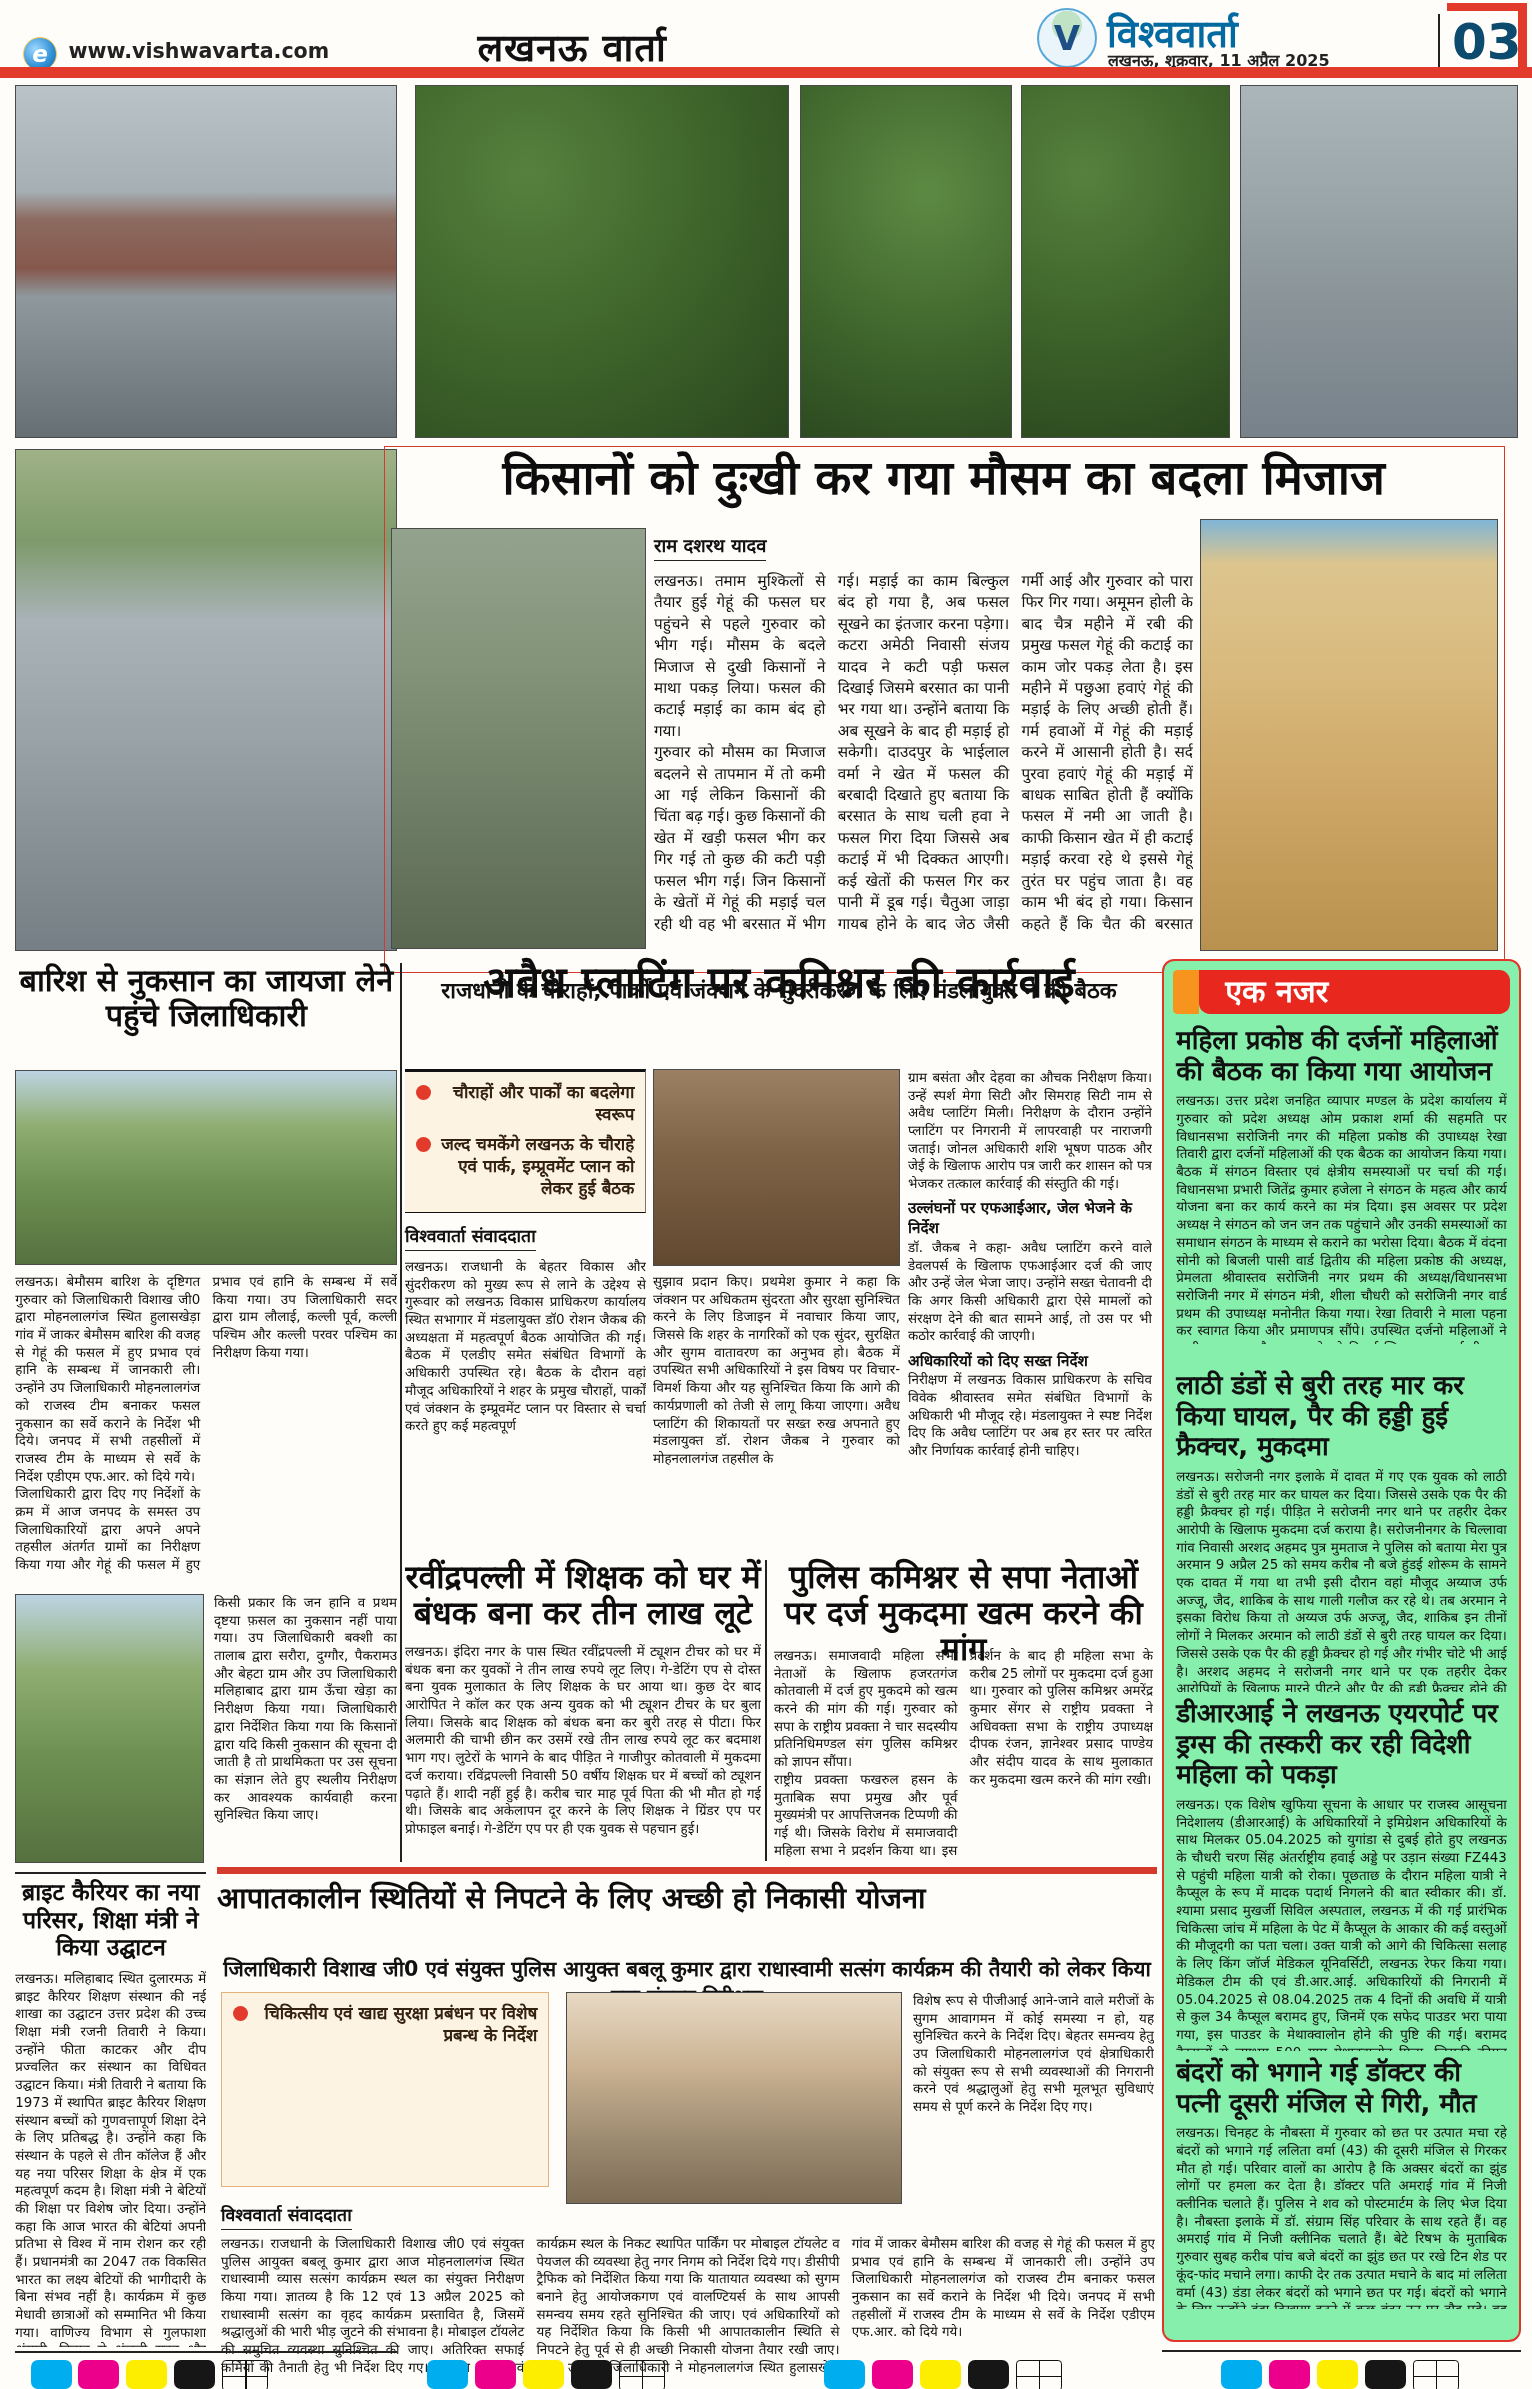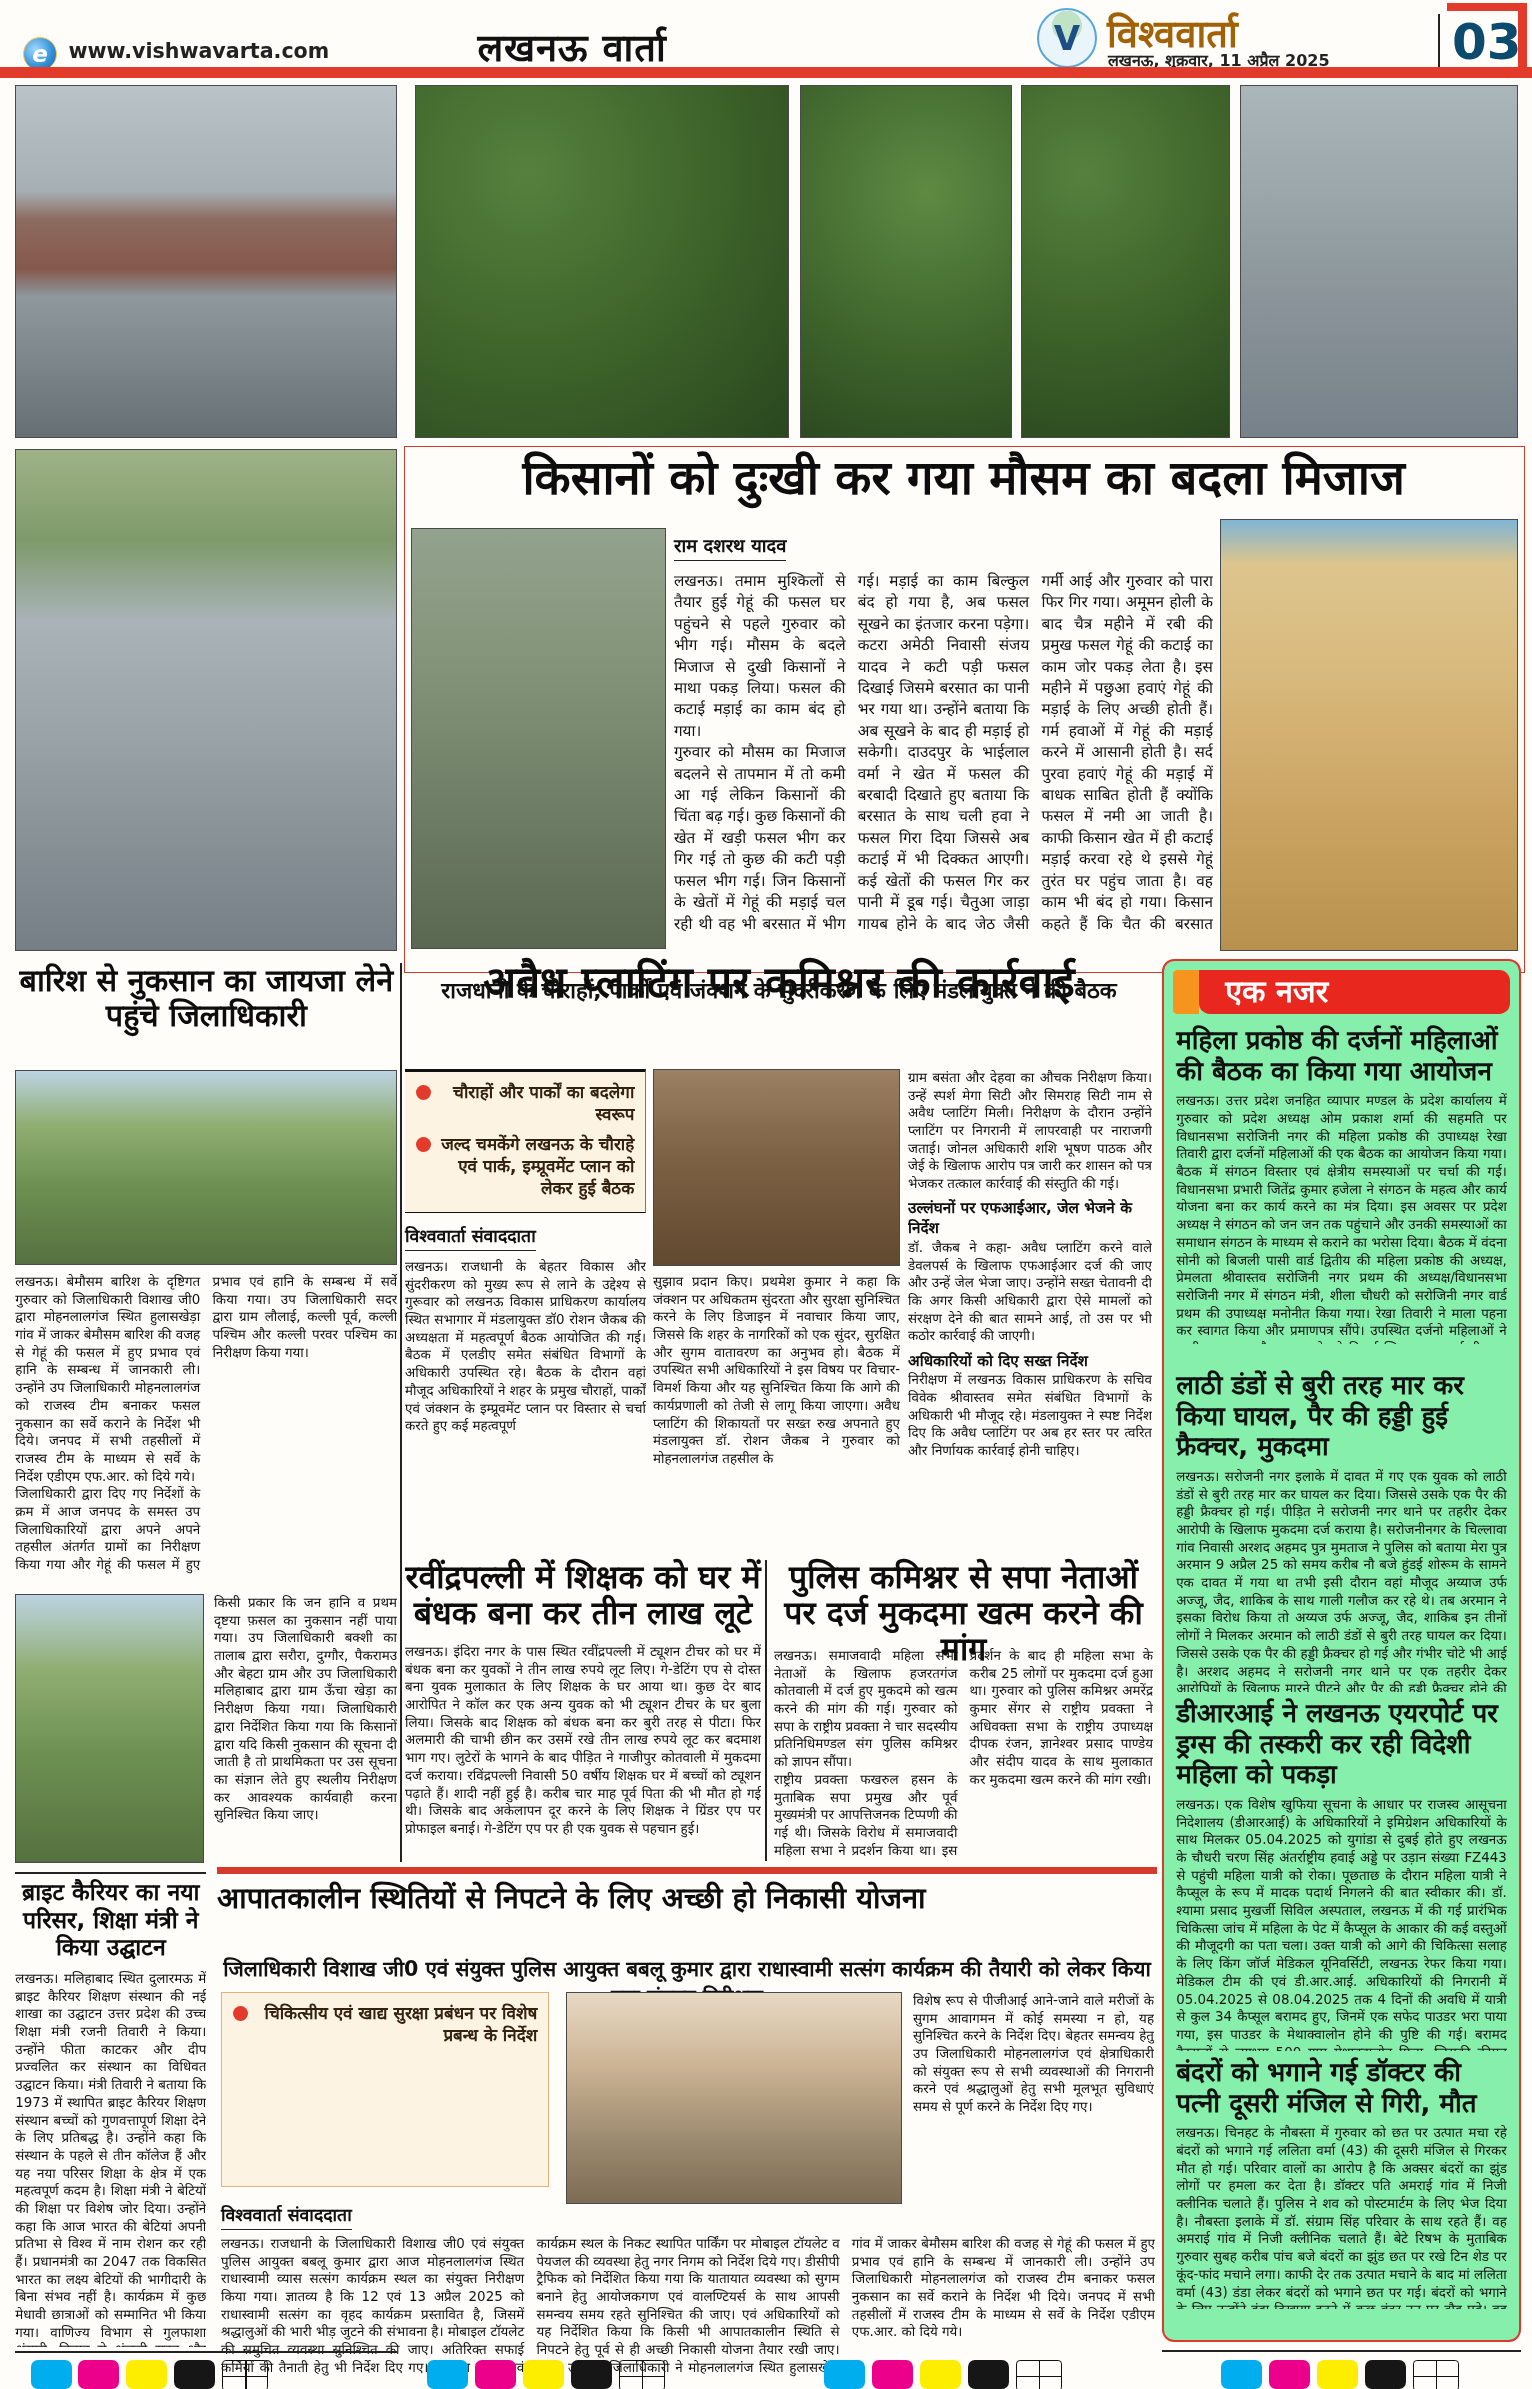--- a/index.html
+++ b/index.html
@@ -11,21 +11,21 @@
   .red-bar{background:#e23a2b;}
   .site{font-size:20.6px;font-weight:bold;color:#222;}
   .globe{display:inline-block;width:32px;height:32px;border-radius:50%;
          background:radial-gradient(circle at 35% 35%,#9fd8ff,#2f8fd6 60%,#1565a8);
          color:#fff;font-weight:bold;font-style:italic;font-size:23px;text-align:center;line-height:32px;
          border:1.5px solid #f6c44a;vertical-align:middle;margin-right:7.6px;}
   .edition{font-size:38px;font-weight:800;text-align:center;letter-spacing:0.8px;}
   .logo-circle{width:56px;height:56px;border-radius:50%;border:2.3px solid #57a8d8;
          background:radial-gradient(circle at 50% 28%,#bfe3c4 0 30%,#eaf4fb 31% 100%);
          text-align:center;line-height:56px;font-size:34px;font-weight:800;color:#1d4e86;}
-  .masthead{font-size:38px;font-weight:800;color:#a16207;}
+  .masthead{font-size:38px;font-weight:800;color:#0369a1;}
   .dateline{font-size:16px;font-weight:bold;color:#222;}
   .pagenum{font-size:50px;font-weight:800;color:#0c4a6e;line-height:1;}
   .vline{background:#222;}
   
   .photo{border:1.1px solid #4a4a4a;box-sizing:border-box;}
   .ph-station{background:linear-gradient(180deg,#b9c3c8 0%,#a5afb4 30%,#8d6b60 38%,#86584c 52%,#8e989d 60%,#7c868b 78%,#666f74 100%);}
   .ph-tree{background:radial-gradient(circle at 30% 25%,#56813d,#3c6129 55%,#2a471e 100%);}
   .ph-tree2{background:radial-gradient(circle at 60% 30%,#5d8a43,#3d632b 60%,#2c4a20 100%);}
   .ph-flood{background:linear-gradient(180deg,#aab6ba 0%,#98a4a8 35%,#8a9499 60%,#77818a 100%);}
   .ph-flood-tall{background:linear-gradient(180deg,#9fb287 0%,#7e9a6a 18%,#a9b3b8 34%,#98a2a7 58%,#858f94 80%,#767f85 100%);}
@@ -87,21 +87,21 @@
   <div class="abs red-bar" style="left:0px;top:67px;width:1533px;height:10.7px;"></div>
 
   <div class="abs photo ph-station" style="left:15.3px;top:85px;width:382px;height:353px;"></div>
   <div class="abs photo ph-tree" style="left:415px;top:85px;width:374px;height:353px;"></div>
   <div class="abs photo ph-tree2" style="left:800px;top:85px;width:212px;height:353px;"></div>
   <div class="abs photo ph-tree" style="left:1021px;top:85px;width:209px;height:353px;"></div>
   <div class="abs photo ph-flood" style="left:1240px;top:85px;width:278px;height:353px;"></div>
 
   <div class="abs photo ph-flood-tall" style="left:15.3px;top:449px;width:382px;height:502px;"></div>
 
-  <div class="abs mainbox" style="left:404px;top:446px;width:1121px;height:527px;">
+  <div class="abs mainbox" style="left:384px;top:446px;width:1121px;height:527px;">
     <div class="abs hl" style="left:7.6px;top:6.1px;width:1102px;font-size:47px;text-align:center;line-height:1.05;">किसानों को दुःखी कर गया मौसम का बदला मिजाज</div>
     <div class="abs photo ph-submerged" style="left:6.1px;top:81px;width:255px;height:421px;"></div>
     <div class="abs photo ph-wheat" style="left:815px;top:72px;width:298px;height:432px;"></div>
     <div class="abs byline" style="left:269px;top:85px;">राम दशरथ यादव</div>
     <div class="abs bt bt-lg cols3" style="left:269px;top:124px;width:539px;height:379px;">लखनऊ। तमाम मुश्किलों से तैयार हुई गेहूं की फसल घर पहुंचने से पहले गुरुवार को भीग गई। मौसम के बदले मिजाज से दुखी किसानों ने माथा पकड़ लिया। फसल की कटाई मड़ाई का काम बंद हो गया।
 गुरुवार को मौसम का मिजाज बदलने से तापमान में तो कमी आ गई लेकिन किसानों की चिंता बढ़ गई। कुछ किसानों की खेत में खड़ी फसल भीग कर गिर गई तो कुछ की कटी पड़ी फसल भीग गई। जिन किसानों के खेतों में गेहूं की मड़ाई चल रही थी वह भी बरसात में भीग गई। मड़ाई का काम बिल्कुल बंद हो गया है, अब फसल सूखने का इंतजार करना पड़ेगा। कटरा अमेठी निवासी संजय यादव ने कटी पड़ी फसल दिखाई जिसमे बरसात का पानी भर गया था। उन्होंने बताया कि अब सूखने के बाद ही मड़ाई हो सकेगी। दाउदपुर के भाईलाल वर्मा ने खेत में फसल की बरबादी दिखाते हुए बताया कि बरसात के साथ चली हवा ने फसल गिरा दिया जिससे अब कटाई में भी दिक्कत आएगी। कई खेतों की फसल गिर कर पानी में डूब गई। चैतुआ जाड़ा गायब होने के बाद जेठ जैसी गर्मी आई और गुरुवार को पारा फिर गिर गया। अमूमन होली के बाद चैत्र महीने में रबी की प्रमुख फसल गेहूं की कटाई का काम जोर पकड़ लेता है। इस महीने में पछुआ हवाएं गेहूं की मड़ाई के लिए अच्छी होती हैं। गर्म हवाओं में गेहूं की मड़ाई करने में आसानी होती है। सर्द पुरवा हवाएं गेहूं की मड़ाई में बाधक साबित होती हैं क्योंकि फसल में नमी आ जाती है। काफी किसान खेत में ही कटाई मड़ाई करवा रहे थे इससे गेहूं तुरंत घर पहुंच जाता है। वह काम भी बंद हो गया। किसान कहते हैं कि चैत की बरसात सावन की बरसात पर भी असर डालेगी। कहा गया है कि- एक बूंद जो चैत में परै, सहस बूंद सावन में अर्थात चैत में गिरने वाली एक बूंद सावन में हजार बूंद का पानी हरण करती है। चैत के महीने में पड़ने वाला पानी फसलों को नुकसान करता है।</div>
   </div>
 
   <div class="abs hl" style="left:15.3px;top:963px;width:382px;font-size:30.5px;text-align:center;line-height:1.15;">बारिश से नुकसान का जायजा लेने पहुंचे जिलाधिकारी</div>
   <div class="abs photo ph-field" style="left:15.3px;top:1070px;width:382px;height:195px;"></div>

